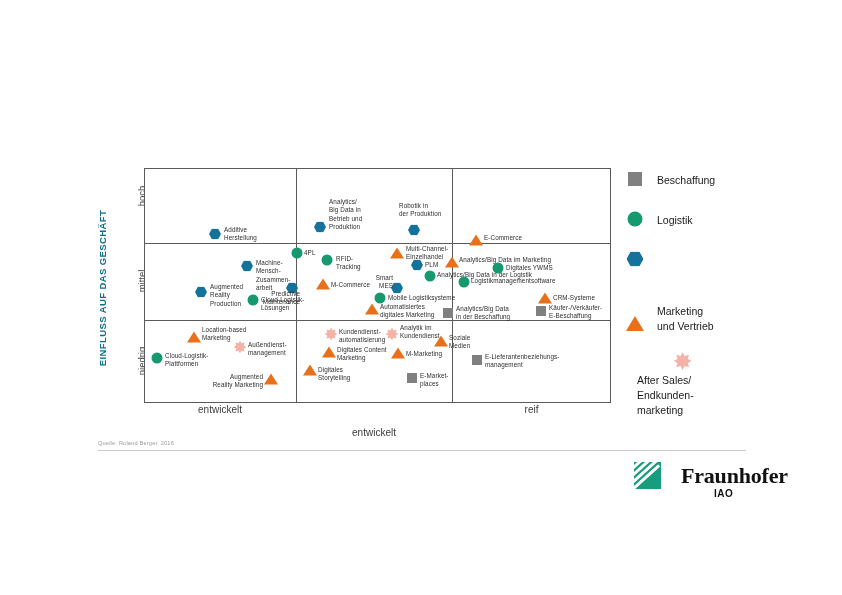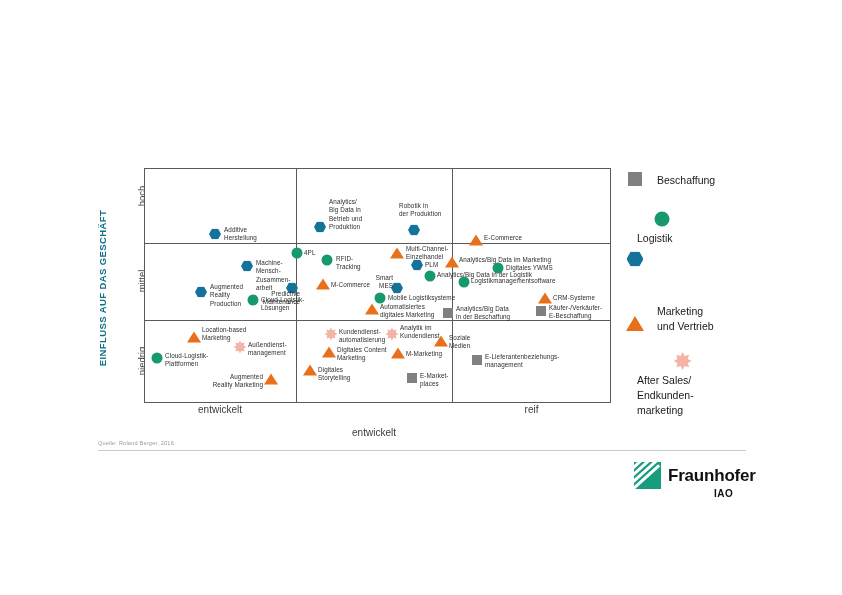--- a/index.html
+++ b/index.html
@@ -126,22 +126,22 @@
   }
   .rule{
     position:absolute;left:98px;top:450px;width:648px;height:1px;background:#c9c9c9;
   }
   .logo{position:absolute;left:634px;top:462px;display:flex;align-items:center;}
   .logo-sq{
     position:relative;width:27px;height:27px;background:#179c7d;overflow:hidden;flex:0 0 27px;
   }
   .logo-sq i{position:absolute;background:#ffffff;width:46px;height:2.6px;left:-10px;transform:rotate(-42deg);transform-origin:0 0;}
   .logo-word{
-    margin-left:7px;font-size:17px;font-weight:bold;color:#111;letter-spacing:-.2px;
-    font-family:Liberation Sans, sans-serif;line-height:1;
+    margin-left:20px;font-size:22px;font-weight:bold;color:#111;letter-spacing:-.2px;
+    font-family:Liberation Serif, serif;line-height:1;
   }
   .logo-iao{
     position:absolute;left:714px;top:488px;font-size:10px;font-weight:bold;color:#111;letter-spacing:.5px;
   }
 </style>
 </head>
 <body>
 
 <div id="stage">
 
@@ -337,21 +337,21 @@
 places</div>
     </div>
 
   <div class="legend" id="legend-layer">
       <div class="legrow" style="top: 0px; left: 0px;">
         <div class="legmk">
           <div class="mk square"></div>
         </div>
         <div class="legtxt">Beschaffung</div>
       </div>
-      <div class="legrow" style="top: 40px; left: 0px; flex-direction: column;">
+      <div class="legrow" style="top: 40px; left: 0px;">
         <div class="legmk">
           <div class="mk circle"></div>
         </div>
         <div class="legtxt">Logistik</div>
       </div>
       <div class="legrow" style="top: 80px; left: 0px;">
         <div class="legmk">
           <div class="mk hex"></div>
         </div>
       </div>

